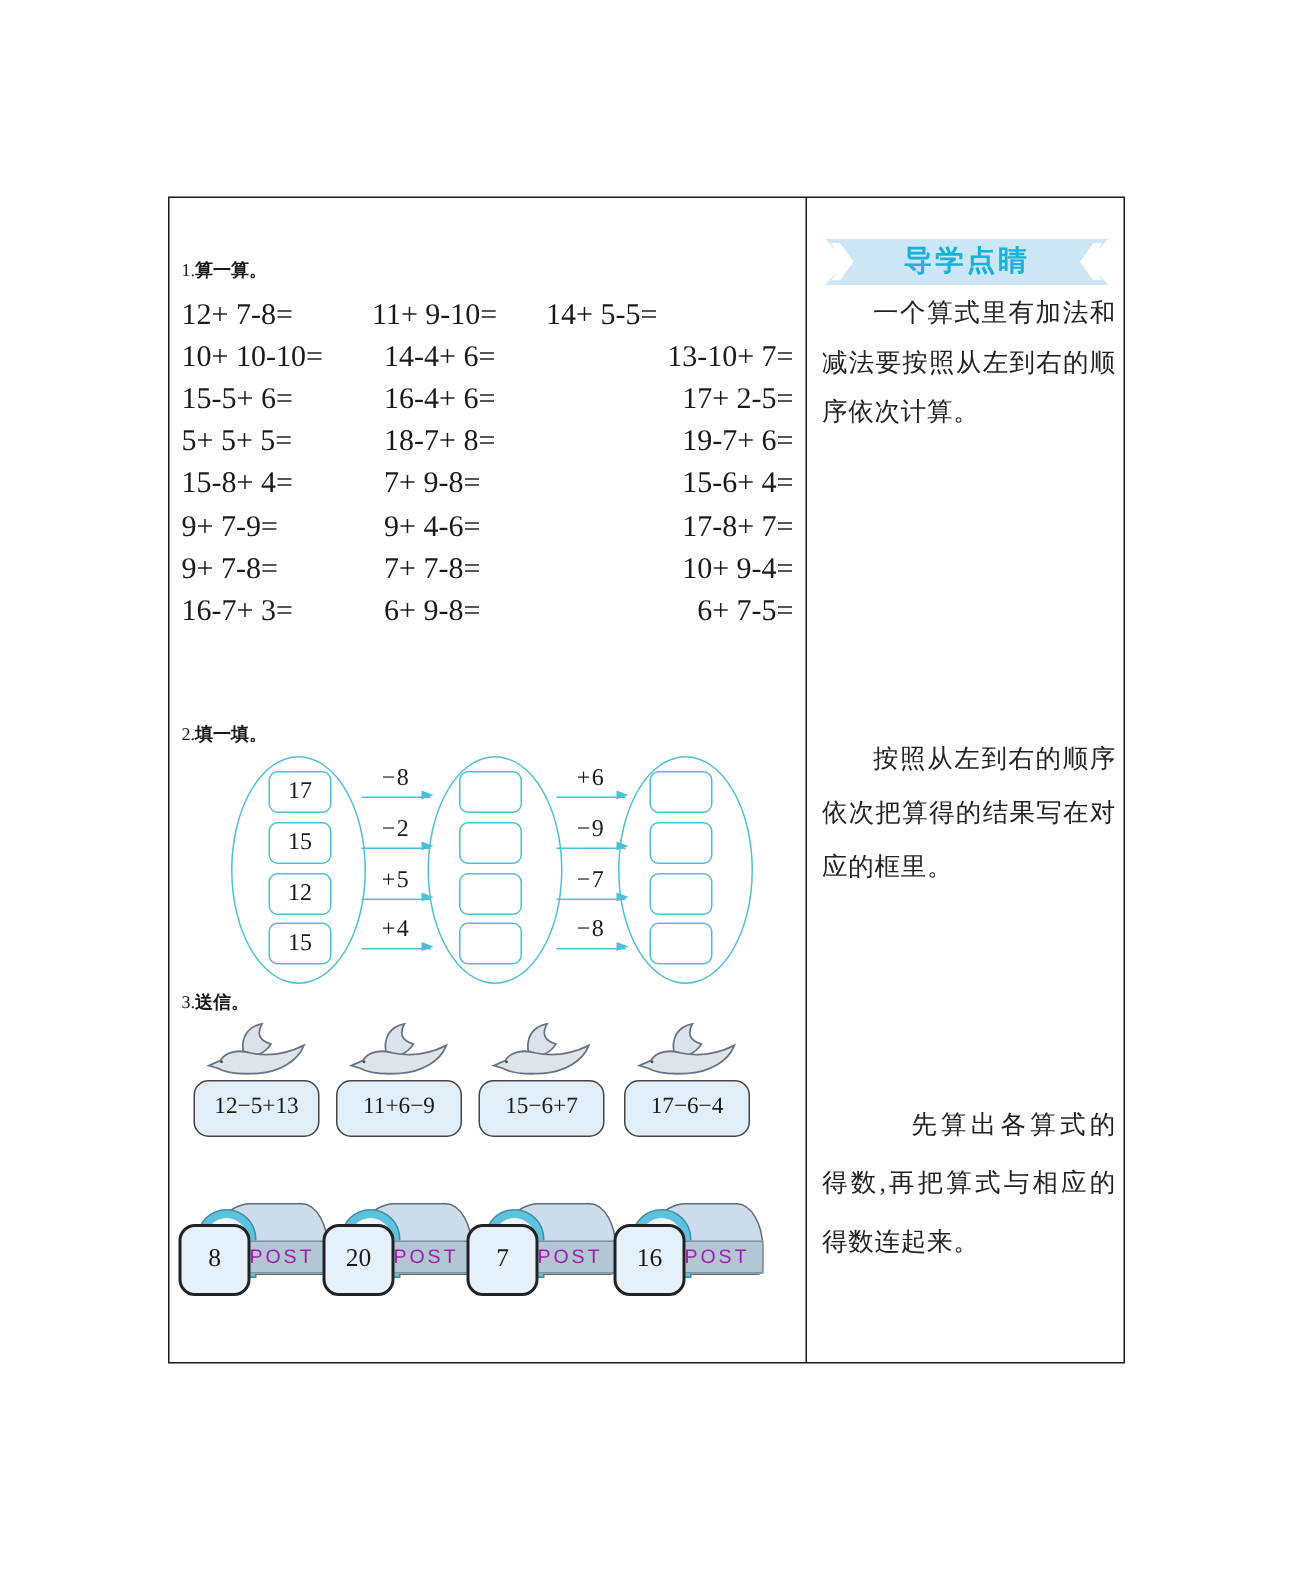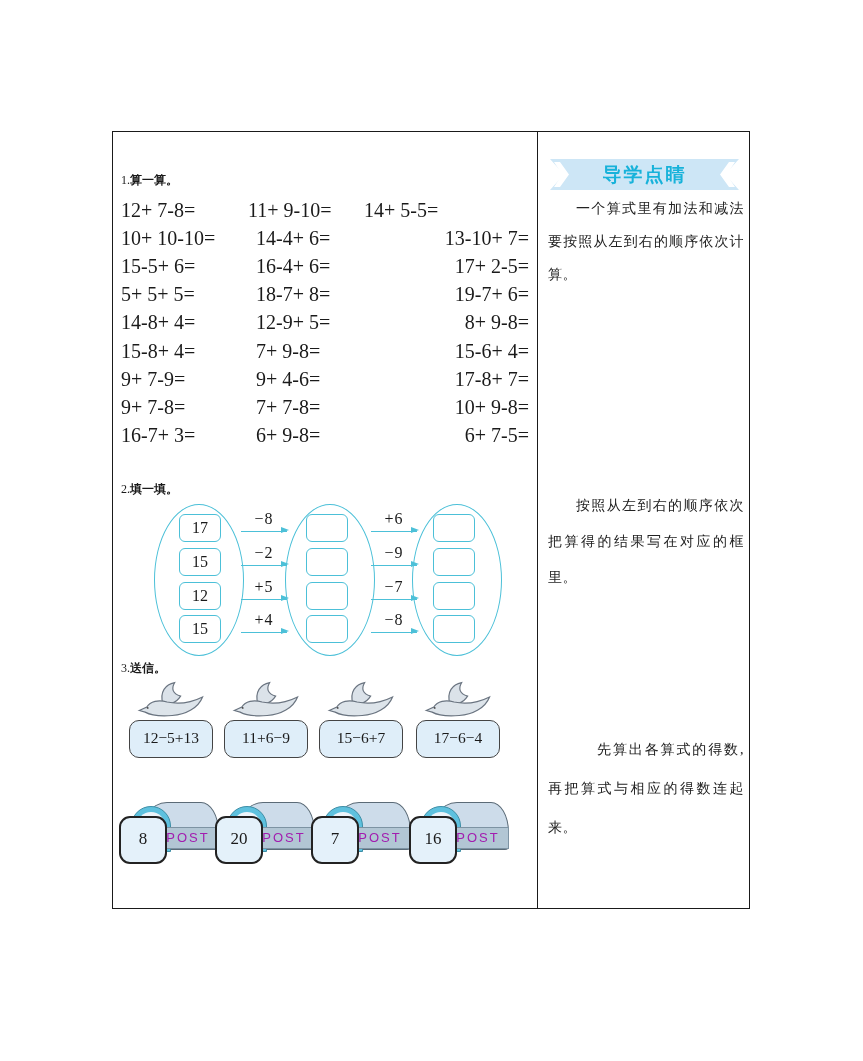--- a/index.html
+++ b/index.html
@@ -100,21 +100,21 @@
   }
   .chev{position:absolute;top:3px;width:15px;height:25px;background:#ffffff;}
   .chev-l{left:4px;-webkit-clip-path:polygon(0 0,40% 0,100% 50%,40% 100%,0 100%,55% 50%);clip-path:polygon(0 0,40% 0,100% 50%,40% 100%,0 100%,55% 50%);}
   .chev-r{right:4px;-webkit-clip-path:polygon(100% 0,60% 0,0 50%,60% 100%,100% 100%,45% 50%);clip-path:polygon(100% 0,60% 0,0 50%,60% 100%,100% 100%,45% 50%);}
   .banner-label{
     position:relative;z-index:2;text-align:center;line-height:31px;
     font-family:"Liberation Sans", sans-serif;font-weight:bold;font-size:19px;color:#17b2da;
     letter-spacing:2px;
   }
   .tip{
-    position:absolute;left:9px;width:196px;font-size:14px;color:#222;
+    position:absolute;left:9px;width:196px;font-size:17px;color:#222;
     text-align:justify;text-indent:2em;letter-spacing:0.5px;
   }
   .tip1{top:60px;line-height:33px;}
   .tip2{top:356px;line-height:36px;}
   .tip3{top:598px;line-height:39px;text-indent:3.5em;}
 </style>
 </head>
 <body>
 
 <div class="frame">
@@ -143,38 +143,33 @@
           <td class="c1">15-5+ 6=</td>
           <td class="c2">16-4+ 6=</td>
           <td class="c3">17+ 2-5=</td>
         </tr>
         <tr>
           <td class="c1">5+ 5+ 5=</td>
           <td class="c2">18-7+ 8=</td>
           <td class="c3">19-7+ 6=</td>
         </tr>
         <tr>
-          <td class="c1">14-8+ 4=</td>
-          <td class="c2">12-9+ 5=</td>
-          <td class="c3">8+ 9-8=</td>
-        </tr>
-        <tr>
           <td class="c1">15-8+ 4=</td>
           <td class="c2">7+ 9-8=</td>
           <td class="c3">15-6+ 4=</td>
         </tr>
         <tr>
           <td class="c1">9+ 7-9=</td>
           <td class="c2">9+ 4-6=</td>
           <td class="c3">17-8+ 7=</td>
         </tr>
         <tr>
           <td class="c1">9+ 7-8=</td>
           <td class="c2">7+ 7-8=</td>
-          <td class="c3">10+ 9-8=</td>
+          <td class="c3">10+ 9-4=</td>
         </tr>
         <tr>
           <td class="c1">16-7+ 3=</td>
           <td class="c2">6+ 9-8=</td>
           <td class="c3">6+ 7-5=</td>
         </tr>
       </tbody>
     </table>
 
     <div class="sec-head sh2">

